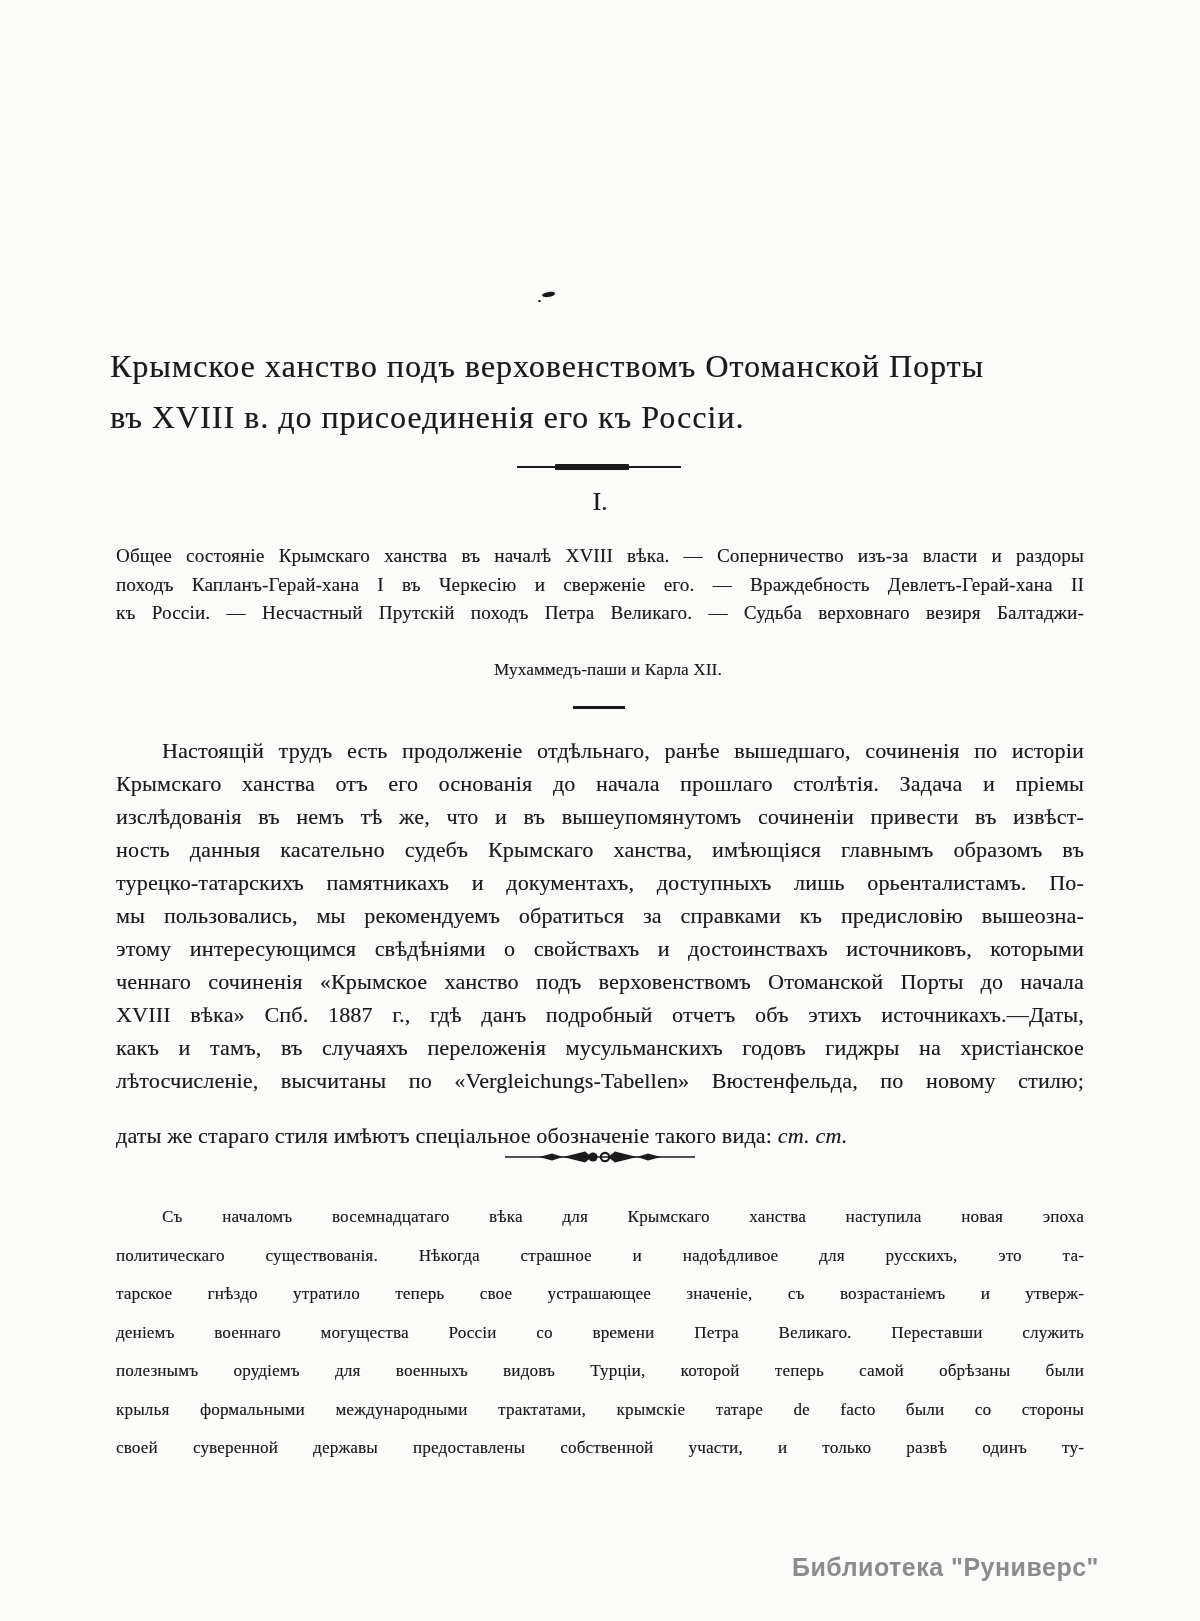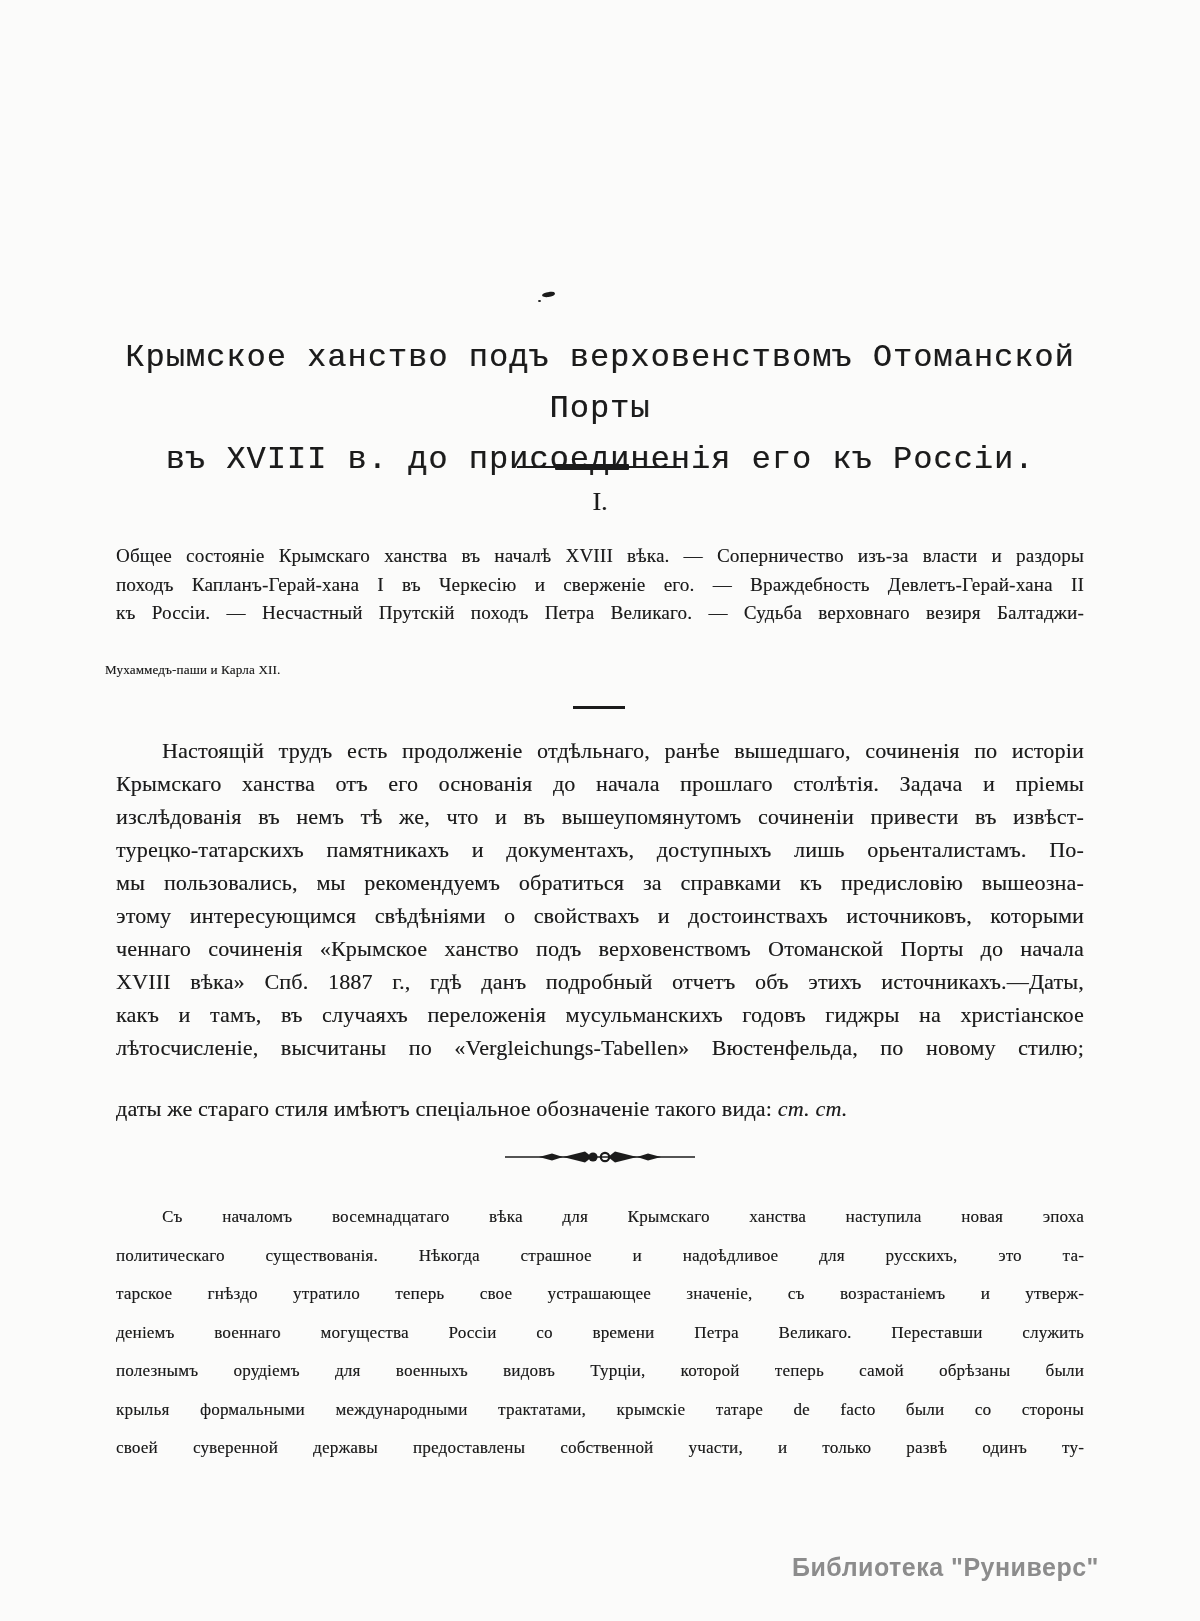--- a/index.html
+++ b/index.html
@@ -15,48 +15,48 @@
     background:var(--paper); color:var(--ink); overflow:hidden;
   }
   .abs { position:absolute; }
 
   
   .ink-mark { top:292px; left:542px; width:13px; height:5px; background:var(--ink);
               border-radius:60% 40% 55% 45%; transform:rotate(-6deg); }
   .ink-dot  { top:300px; left:538px; width:3px; height:2px; background:var(--ink); border-radius:50%; }
 
   
-  .title { left:110px; top:332px; width:980px; text-align:center;
+  .title { left:110px; top:341px; width:980px; text-align:left;
            font-size:32px; line-height:51px; letter-spacing:1px; font-weight:normal;
-           text-shadow:0.4px 0.4px 0 rgba(20,20,20,0.55);font-family:Liberation Mono, monospace; }
+           text-shadow:0.4px 0.4px 0 rgba(20,20,20,0.55); }
   .title .title-line { display:block; }
 
   
   .divider-title { top:464px; left:517px; width:164px; height:6px; }
   .divider-title .thin  { position:absolute; top:2px; left:0; width:164px; height:2px; background:var(--ink); }
   .divider-title .thick { position:absolute; top:0;  left:38px; width:74px; height:6px; background:var(--ink); border-radius:1px; }
 
   .chapter { top:487px; left:0; width:1200px; text-align:center; font-size:26px;
              text-shadow:0.4px 0.4px 0 rgba(20,20,20,0.5); }
 
   
   .summary { top:542px; left:116px; width:968px; font-size:19px; line-height:28.5px;
              letter-spacing:0.2px; text-shadow:0.3px 0.3px 0 rgba(27,27,27,0.45); }
   .line { text-align:justify; text-align-last:justify; }
-  .sum-last { top:656px; left:105px; width:968px; font-size:13px; line-height:28.5px;
-              text-align:left; letter-spacing:0.2px; text-shadow:0.3px 0.3px 0 rgba(27,27,27,0.45); }
+  .sum-last { top:656px; left:124px; width:968px; font-size:17px; line-height:28.5px;
+              text-align:center; letter-spacing:0.2px; text-shadow:0.3px 0.3px 0 rgba(27,27,27,0.45); }
 
   .divider-short { top:706px; left:573px; width:52px; height:3px; background:var(--ink); }
 
   
   .para  { letter-spacing:0.2px; text-shadow:0.3px 0.3px 0 rgba(27,27,27,0.45); }
   .para1 { top:734px;  left:116px; width:968px; font-size:22px;   line-height:33px; }
   .para2 { top:1198px; left:116px; width:968px; font-size:17px; line-height:38.5px; }
   .para1 > div:first-of-type, .para2 > div:first-of-type { text-indent:46px; }
-  .p1-last { top:1092px; left:116px; width:968px; font-size:22px; line-height:33px;
+  .p1-last { top:1119px; left:116px; width:968px; font-size:22px; line-height:33px;
              letter-spacing:0.2px; text-shadow:0.3px 0.3px 0 rgba(27,27,27,0.45); }
   .p1-last em { font-style:italic; }
 
   .ornament { top:1148px; left:505px; }
 
   .watermark { top:1553px; left:792px; font-family:"Liberation Sans",sans-serif;
                font-weight:bold; font-size:25px; color:var(--wm); letter-spacing:0.5px; }
 </style>
 </head>
 <body>
@@ -92,20 +92,21 @@
   <div class="abs divider-short"></div>
 
   <div class="abs para para1">
 
       <div class="line">Настоящій трудъ есть продолженіе отдѣльнаго, ранѣе вышедшаго, сочиненія по исторіи</div>
 
       <div class="line">Крымскаго ханства отъ его основанія до начала прошлаго столѣтія. Задача и пріемы</div>
 
       <div class="line">изслѣдованія въ немъ тѣ же, что и въ вышеупомянутомъ сочиненіи привести въ извѣст-</div>
 
+      <div class="line">ность данныя касательно судебъ Крымскаго ханства, имѣющіяся главнымъ образомъ въ</div>
 
       <div class="line">турецко-татарскихъ памятникахъ и документахъ, доступныхъ лишь орьенталистамъ. По-</div>
 
       <div class="line">мы пользовались, мы рекомендуемъ обратиться за справками къ предисловію вышеозна-</div>
 
       <div class="line">этому интересующимся свѣдѣніями о свойствахъ и достоинствахъ источниковъ, которыми</div>
 
       <div class="line">ченнаго сочиненія «Крымское ханство подъ верховенствомъ Отоманской Порты до начала</div>
 
       <div class="line">XVIII вѣка» Спб. 1887 г., гдѣ данъ подробный отчетъ объ этихъ источникахъ.—Даты,</div>

